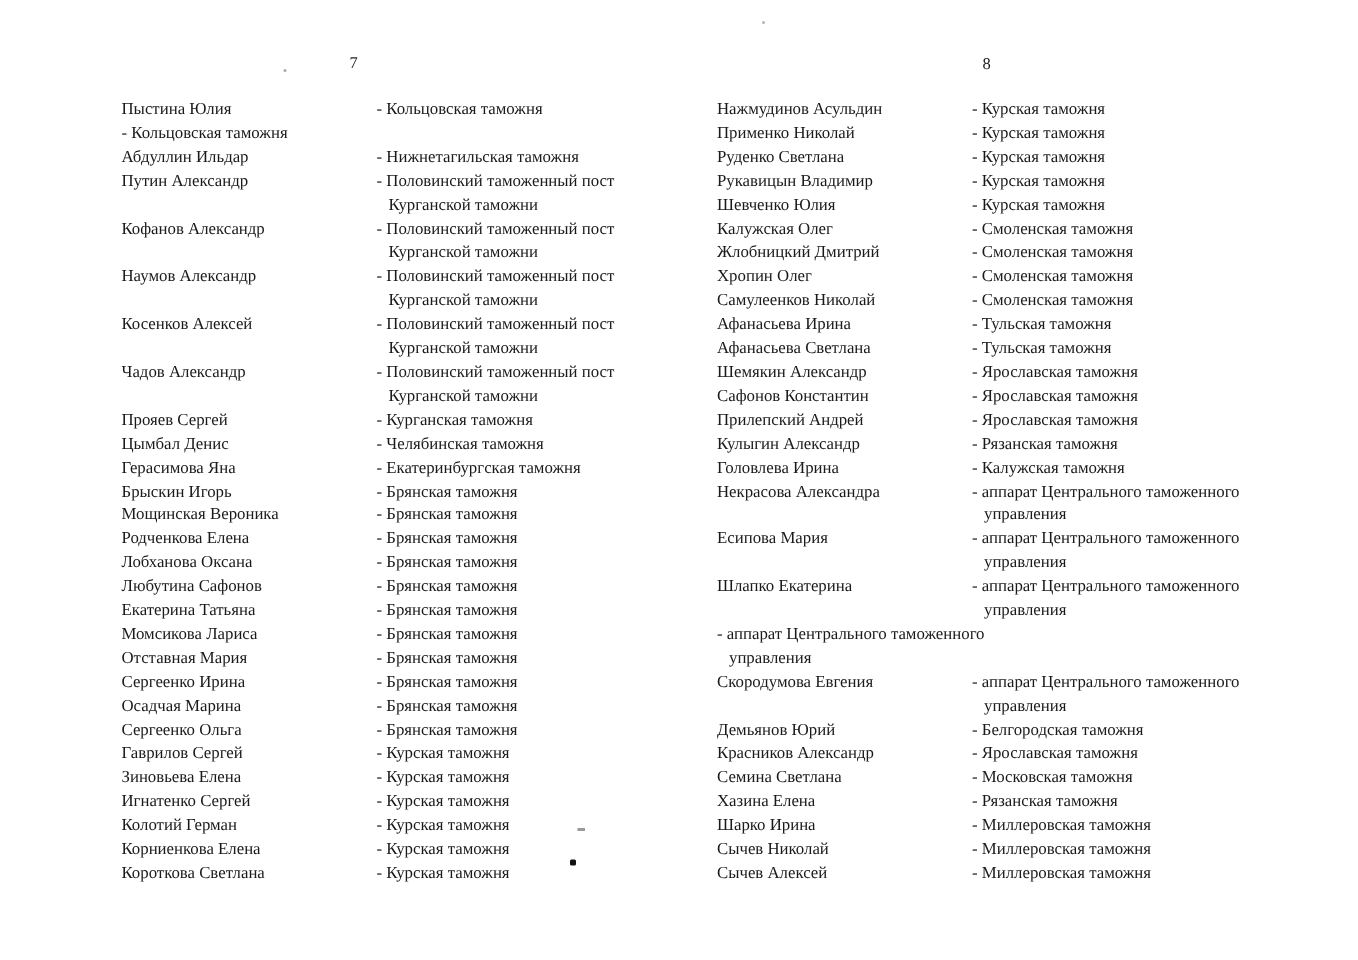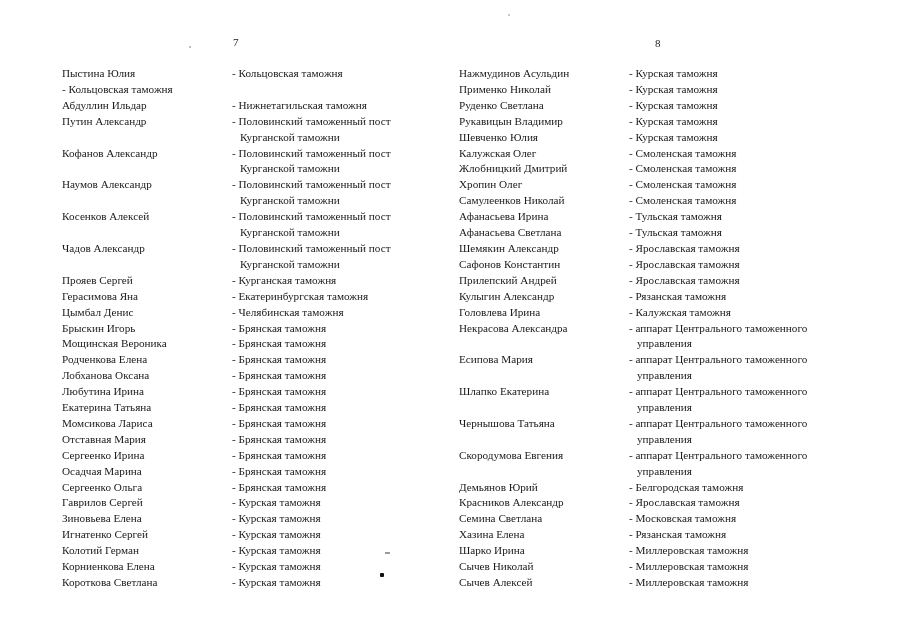--- a/index.html
+++ b/index.html
@@ -29,20 +29,21 @@
     position: absolute;
     top: 66px;
   }
   #entries-left  { left: 62px;  width: 390px; }
   #entries-right { left: 459px; width: 405px; }
 
   .entry {
     display: flex;
     align-items: flex-start;
     line-height: 15.9px;
+    margin-left: 19px;
   }
   .entry .name {
     flex: none;
     width: 170px;
     white-space: nowrap;
   }
   .entry .org {
     flex: 1 1 auto;
   }
   .org .line2 {
@@ -140,32 +141,32 @@
           <div class="line2">Курганской таможни</div>
         </div>
       </div>
       <div class="entry">
         <div class="name">Прояев Сергей</div>
         <div class="org">
           <div class="line1">- Курганская таможня</div>
         </div>
       </div>
       <div class="entry">
+        <div class="name">Цымбал Денис</div>
+        <div class="org">
+          <div class="line1">- Челябинская таможня</div>
+        </div>
+      </div>
+      <div class="entry">
         <div class="name">Герасимова Яна</div>
         <div class="org">
           <div class="line1">- Екатеринбургская таможня</div>
         </div>
       </div>
       <div class="entry">
-        <div class="name">Цымбал Денис</div>
-        <div class="org">
-          <div class="line1">- Челябинская таможня</div>
-        </div>
-      </div>
-      <div class="entry">
         <div class="name">Брыскин Игорь</div>
         <div class="org">
           <div class="line1">- Брянская таможня</div>
         </div>
       </div>
       <div class="entry">
         <div class="name">Мощинская Вероника</div>
         <div class="org">
           <div class="line1">- Брянская таможня</div>
         </div>
@@ -176,21 +177,21 @@
           <div class="line1">- Брянская таможня</div>
         </div>
       </div>
       <div class="entry">
         <div class="name">Лобханова Оксана</div>
         <div class="org">
           <div class="line1">- Брянская таможня</div>
         </div>
       </div>
       <div class="entry">
-        <div class="name">Любутина Ирина</div>
+        <div class="name">Любутина Сафонов</div>
         <div class="org">
           <div class="line1">- Брянская таможня</div>
         </div>
       </div>
       <div class="entry">
         <div class="name">Екатерина Татьяна</div>
         <div class="org">
           <div class="line1">- Брянская таможня</div>
         </div>
       </div>
@@ -374,21 +375,20 @@
         </div>
       </div>
       <div class="entry">
         <div class="name">Шлапко Екатерина</div>
         <div class="org">
           <div class="line1">- аппарат Центрального таможенного</div>
           <div class="line2">управления</div>
         </div>
       </div>
       <div class="entry">
-        <div class="name">Чернышова Татьяна</div>
         <div class="org">
           <div class="line1">- аппарат Центрального таможенного</div>
           <div class="line2">управления</div>
         </div>
       </div>
       <div class="entry">
         <div class="name">Скородумова Евгения</div>
         <div class="org">
           <div class="line1">- аппарат Центрального таможенного</div>
           <div class="line2">управления</div>

